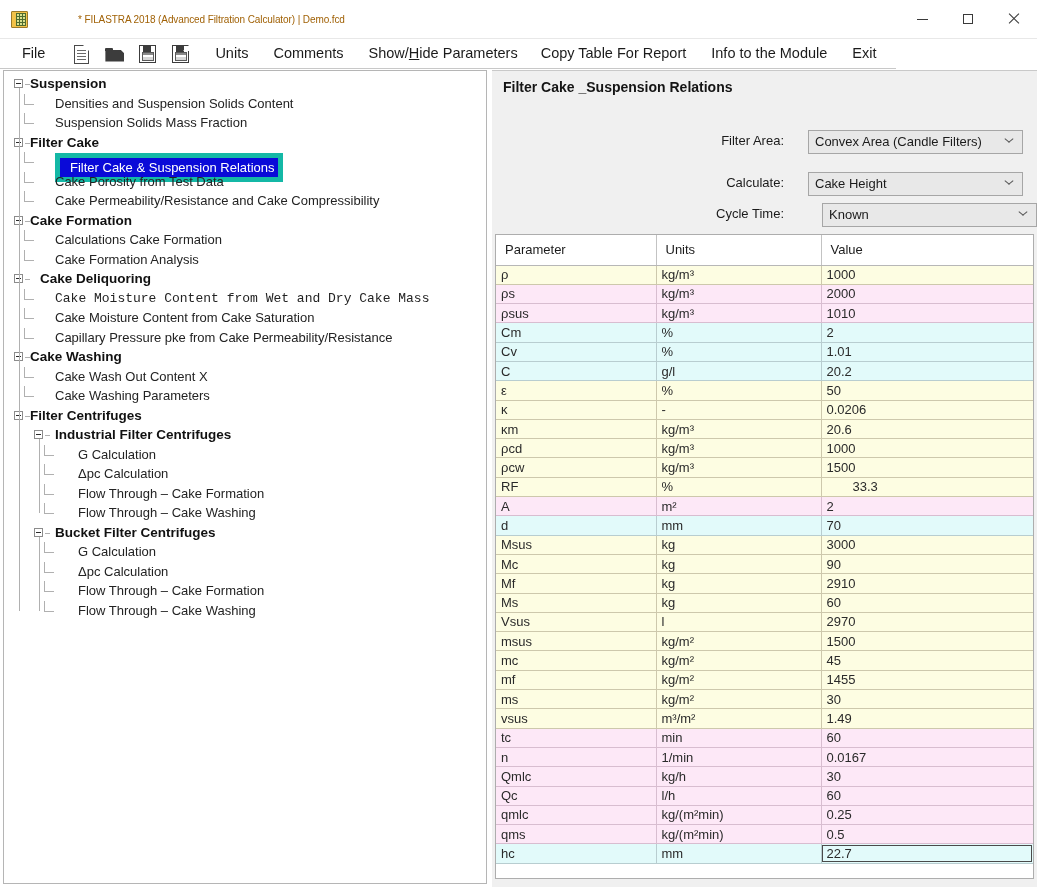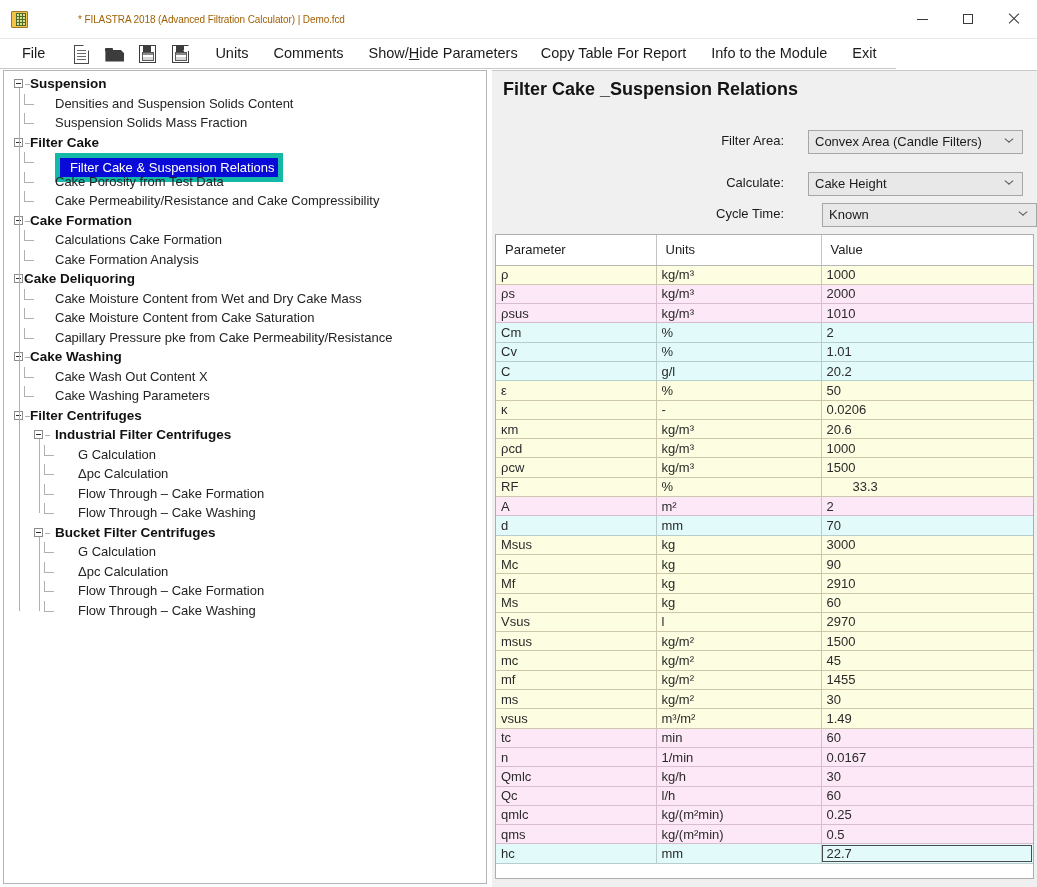--- a/index.html
+++ b/index.html
@@ -140,21 +140,21 @@
   .hline { position: absolute; height: 1px; background: #b0b0b0; }
 
   
   #right-panel {
     position: absolute; left: 492px; top: 70px; width: 545px; height: 817px;
     background: #f0f0f0;
     border-top: 1px solid #c9c9c9;
   }
   #panel-title {
     position: absolute; left: 11px; top: 8px;
-    font-size: 18px; font-weight: bold; color: #141414;
+    font-size: 14px; font-weight: bold; color: #141414;
   }
   .field-row { position: absolute; height: 24px; }
   .field-label {
     position: absolute; right: 0; top: 3px; font-size: 13px; color: #1b1b1b;
     white-space: nowrap;
   }
   .combo {
     position: absolute; left: 0; top: 0; width: 215px; height: 24px;
     background: #e8e8e8; border: 1px solid #a6a6a6;
     font-size: 13px; color: #1b1b1b;
@@ -267,24 +267,24 @@
       <span class="hline" style="left:21px; top:149.5px; width:5px;"></span>
       <span class="tlabel bold" style="left:26px; top:140.5px;">Cake Formation</span>
       <span class="vline" style="left:20px; top:159px; height:10px;"></span>
       <span class="hline" style="left:20px; top:169px; width:10px;"></span>
       <span class="tlabel" style="left:51px; top:160px;">Calculations Cake Formation</span>
       <span class="vline" style="left:20px; top:178.5px; height:10px;"></span>
       <span class="hline" style="left:20px; top:188.5px; width:10px;"></span>
       <span class="tlabel" style="left:51px; top:179.5px;">Cake Formation Analysis</span>
       <span class="tbox" style="left:10px; top:203px;"></span>
       <span class="hline" style="left:21px; top:208px; width:5px;"></span>
-      <span class="tlabel bold" style="left:20px; top:199px;">Cake Deliquoring</span>
+      <span class="tlabel bold" style="left:36px; top:199px;">Cake Deliquoring</span>
       <span class="vline" style="left:20px; top:217.5px; height:10px;"></span>
       <span class="hline" style="left:20px; top:227.5px; width:10px;"></span>
-      <span class="tlabel" style="left:51px; top:218.5px;">Cake Moisture Content from Wet and Dry Cake Mass</span>
+      <span class="tlabel" style="left:51px; top:218.5px;font-family:Liberation Mono, monospace;">Cake Moisture Content from Wet and Dry Cake Mass</span>
       <span class="vline" style="left:20px; top:237px; height:10px;"></span>
       <span class="hline" style="left:20px; top:247px; width:10px;"></span>
       <span class="tlabel" style="left:51px; top:238px;">Cake Moisture Content from Cake Saturation</span>
       <span class="vline" style="left:20px; top:256.5px; height:10px;"></span>
       <span class="hline" style="left:20px; top:266.5px; width:10px;"></span>
       <span class="tlabel" style="left:51px; top:257.5px;">Capillary Pressure pke from Cake Permeability/Resistance</span>
       <span class="tbox" style="left:10px; top:281px;"></span>
       <span class="hline" style="left:21px; top:286px; width:5px;"></span>
       <span class="tlabel bold" style="left:26px; top:277px;">Cake Washing</span>
       <span class="vline" style="left:20px; top:295.5px; height:10px;"></span>

